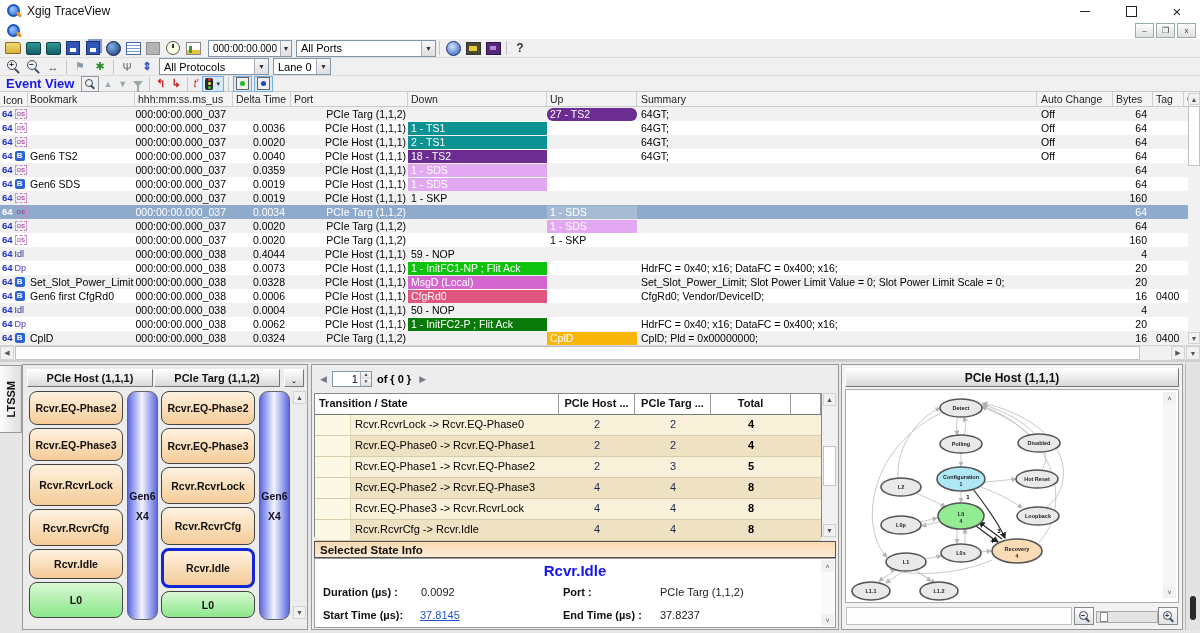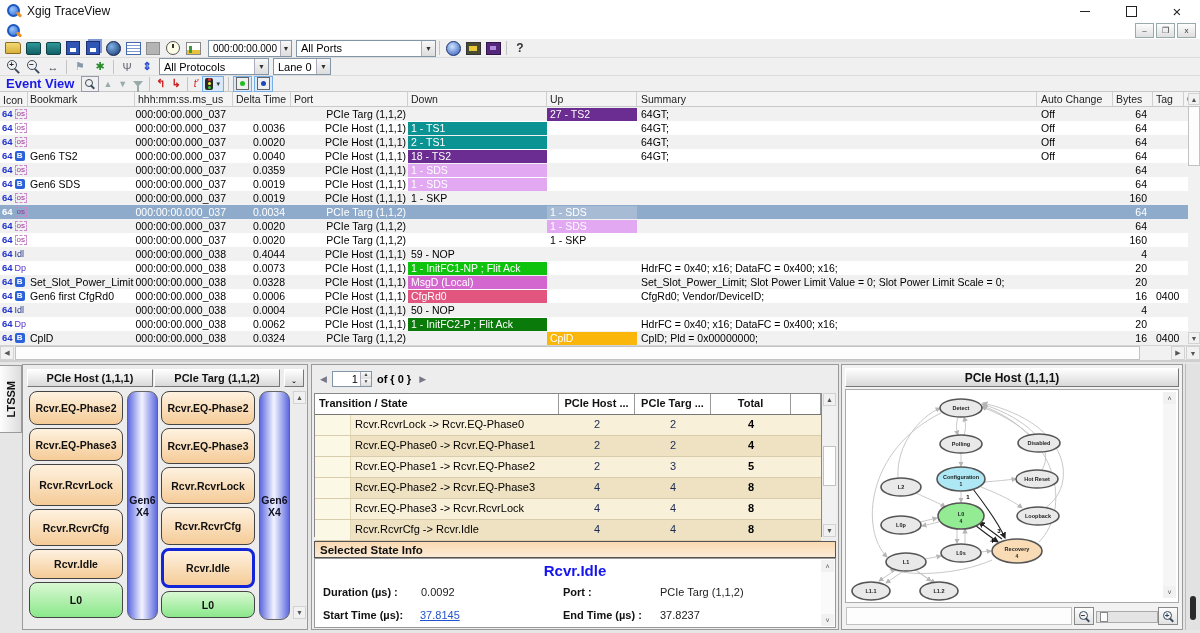--- a/index.html
+++ b/index.html
@@ -97,21 +97,21 @@
   
   .bottom{left:0;top:360px;width:1200px;height:273px;background:#E6E6E6;border-top:2px solid #CFCFCF;}
   .ltab{left:0;top:365px;width:21px;height:66px;border:1px solid #9A9A9A;border-left:none;background:linear-gradient(90deg,#FDFDFD,#DCDCDC);display:flex;align-items:center;justify-content:center;}
   .ltab span{writing-mode:vertical-rl;transform:rotate(180deg);font-weight:bold;font-size:11px;color:#111;}
   .panel{border:1px solid #9A9A9A;background:#ECECEC;box-sizing:border-box;}
   .hbtn{border:1px solid;border-color:#FFF #777 #777 #FFF;background:linear-gradient(#FEFEFE,#D9D9D9);font-weight:bold;font-size:11px;display:flex;align-items:center;justify-content:center;box-sizing:border-box;color:#111;}
   .lt-col{position:absolute;display:flex;flex-direction:column;gap:3px;}
   .lt-state{border:1.5px solid #444;border-radius:8px;background:linear-gradient(#FEF2E0,#F5CB97);font-weight:bold;font-size:10.5px;display:flex;align-items:center;justify-content:center;box-sizing:border-box;color:#111;}
   .lt-state.l0{background:linear-gradient(#D9F8D2,#8BE88B);}
   .lt-state.sel{border:3px solid #1226D8;}
-  .genbar{position:absolute;width:29px;border:1px solid #666;border-radius:9px;background:linear-gradient(90deg,#5E6ADF,#F2F4FF 48%,#5E6ADF);display:flex;align-items:center;justify-content:center;text-align:center;font-weight:bold;font-size:10.5px;color:#101022;line-height:12px;}
+  .genbar{position:absolute;width:29px;border:1px solid #666;border-radius:9px;background:linear-gradient(90deg,#5E6ADF,#F2F4FF 48%,#5E6ADF);display:flex;align-items:center;justify-content:center;text-align:center;font-weight:bold;font-size:10.5px;color:#101022;line-height:20px;}
   
   .navbar{position:absolute;display:flex;align-items:center;font-size:11px;}
   .spin{width:40px;height:16px;background:#FFF;border:1px solid #8396A8;display:flex;align-items:center;box-sizing:border-box;}
   .spin .num{flex:1;text-align:right;padding-right:2px;}
   .spin .ud{width:10px;height:100%;border-left:1px solid #AAB;display:flex;flex-direction:column;}
   .spin .ud i{flex:1;font-style:normal;font-size:5px;line-height:5px;text-align:center;color:#444;background:linear-gradient(#FAFAFA,#DDD);}
   .ttable{position:absolute;background:#FFF;border:1px solid #888;box-sizing:border-box;}
   .trow{display:flex;height:20px;font-size:11px;align-items:stretch;border-bottom:1px solid #D9CCAC;}
   .trow.h{background:#FFF;font-weight:bold;border-bottom:1px solid #777;color:#111;}
   .trow .tc{box-sizing:border-box;padding-top:3px;overflow:hidden;white-space:nowrap;}
@@ -303,21 +303,21 @@
           <div class="cell c-icon">
             <span class="n64">64</span>
             <span class="k-os">os</span>
           </div>
           <div class="cell c-bm"></div>
           <div class="cell c-time">000:00:00.000_037</div>
           <div class="cell c-delta"></div>
           <div class="cell c-port">PCIe Targ (1,1,2)</div>
           <div class="cell c-down"></div>
           <div class="cell c-up">
-            <span class="badge" style="background: rgb(107, 45, 145);">27 - TS2</span>
+            <span class="badge" style="background: rgb(107, 45, 145); border-radius: 6px;">27 - TS2</span>
           </div>
           <div class="cell c-sum">64GT;</div>
           <div class="cell c-auto">Off</div>
           <div class="cell c-bytes">64</div>
           <div class="cell c-tag"></div>
           <div class="cell c-qu"></div>
         </div>
         <div class="erow">
           <div class="cell c-icon">
             <span class="n64">64</span>

